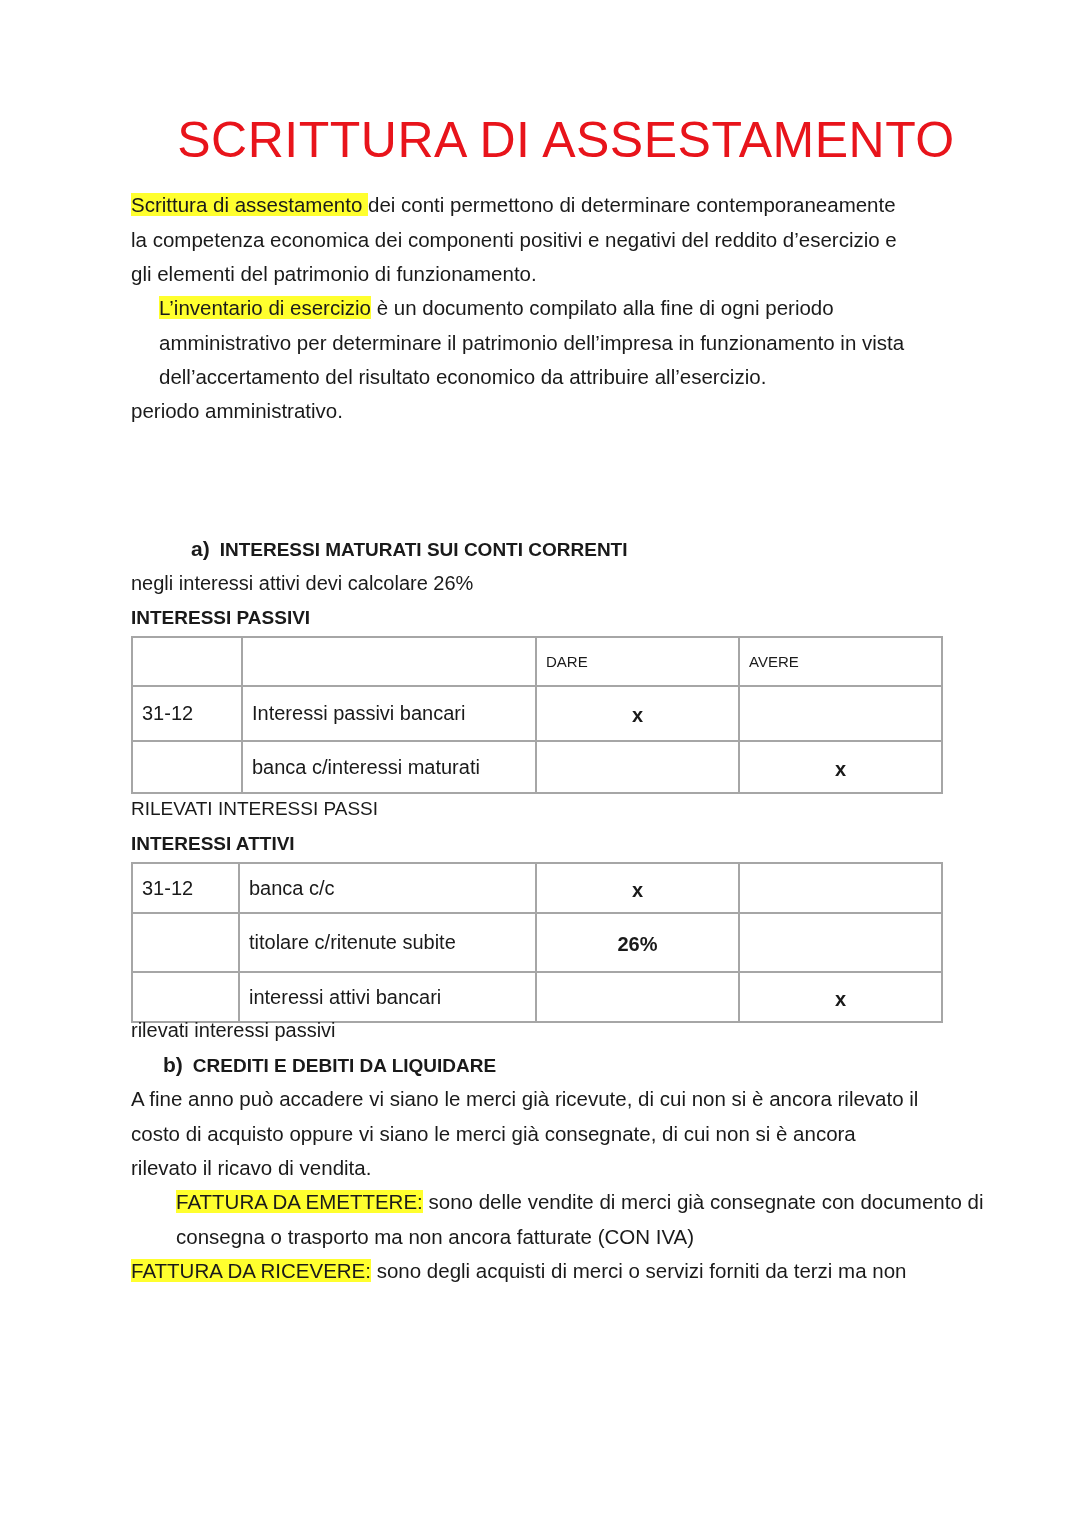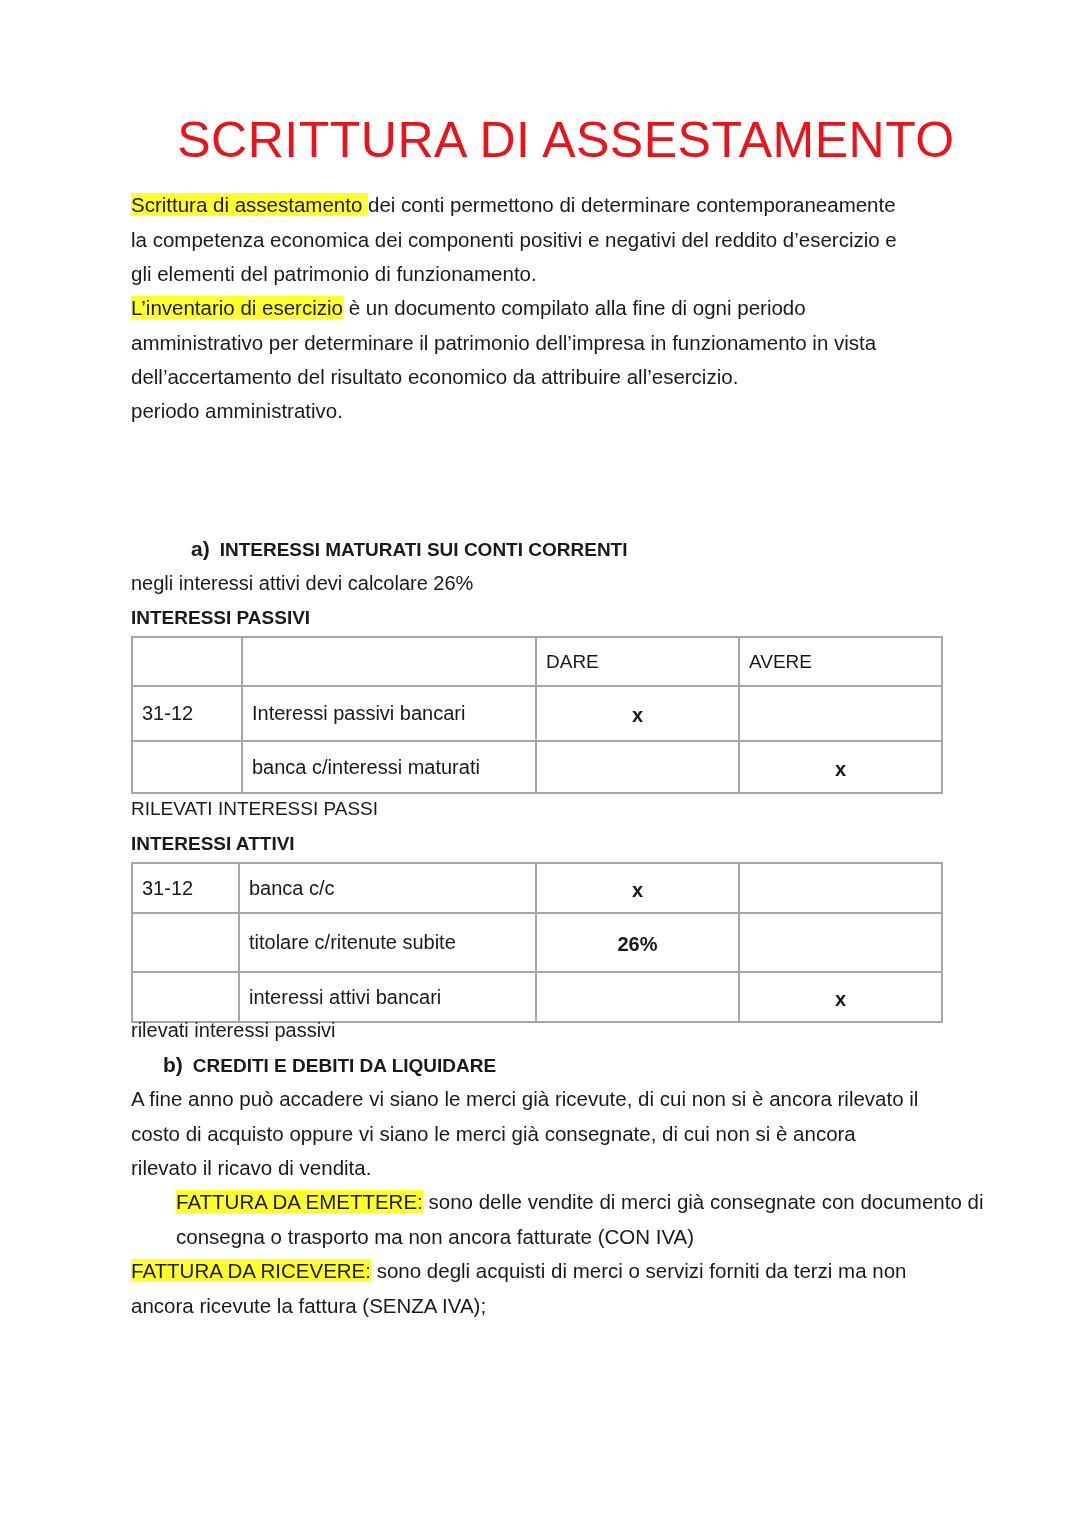--- a/index.html
+++ b/index.html
@@ -92,35 +92,35 @@
       padding: 0 0 0 9px;
       vertical-align: middle;
       white-space: nowrap;
     }
     table.ledger td.mark {
       text-align: center;
       font-weight: bold;
       padding: 4px 0 0 0;
     }
     table.ledger td.hdr {
-      font-size: 19px;
+      font-size: 15px;
     }
   </style>
 </head>
 <body>
 
 <h1 class="title">SCRITTURA DI ASSESTAMENTO</h1>
 
 <p class="para" style="top:188px;">
   <span class="line"><span class="hl">Scrittura di assestamento </span><span>dei conti permettono di determinare contemporaneamente</span></span>
   <span class="line">la competenza economica dei componenti positivi e negativi del reddito d’esercizio e</span>
   <span class="line">gli elementi del patrimonio di funzionamento.</span>
 </p>
 
-<p class="para" style="top:291px;">
+<p class="para" style="top:291px;margin-left:28px;">
   <span class="line"><span class="hl">L’inventario di esercizio</span><span> è un documento compilato alla fine di ogni periodo</span></span>
   <span class="line">amministrativo per determinare il patrimonio dell’impresa in funzionamento in vista</span>
   <span class="line">dell’accertamento del risultato economico da attribuire all’esercizio.</span>
 </p>
 
 <p class="para" style="top:394px;">
   <span class="line">periodo amministrativo.</span>
 </p>
 
 <h2 class="section-heading" style="top:535px;margin-left:28px;"><span class="letter">a)</span><span>INTERESSI MATURATI SUI CONTI CORRENTI</span></h2>
@@ -201,14 +201,13 @@
   <span class="line">rilevato il ricavo di vendita.</span>
 </p>
 
 <p class="para" style="top:1185px;margin-left:45px;">
   <span class="line"><span class="hl">FATTURA DA EMETTERE:</span><span> sono delle vendite di merci già consegnate con documento di</span></span>
   <span class="line">consegna o trasporto ma non  ancora fatturate (CON IVA)</span>
 </p>
 
 <p class="para" style="top:1254px;">
   <span class="line"><span class="hl">FATTURA DA RICEVERE:</span><span> sono degli acquisti di merci o servizi forniti da terzi ma non</span></span>
-  <span class="line">ancora ricevute la  fattura (SENZA IVA);</span>
 </p>
 
 </body></html>

